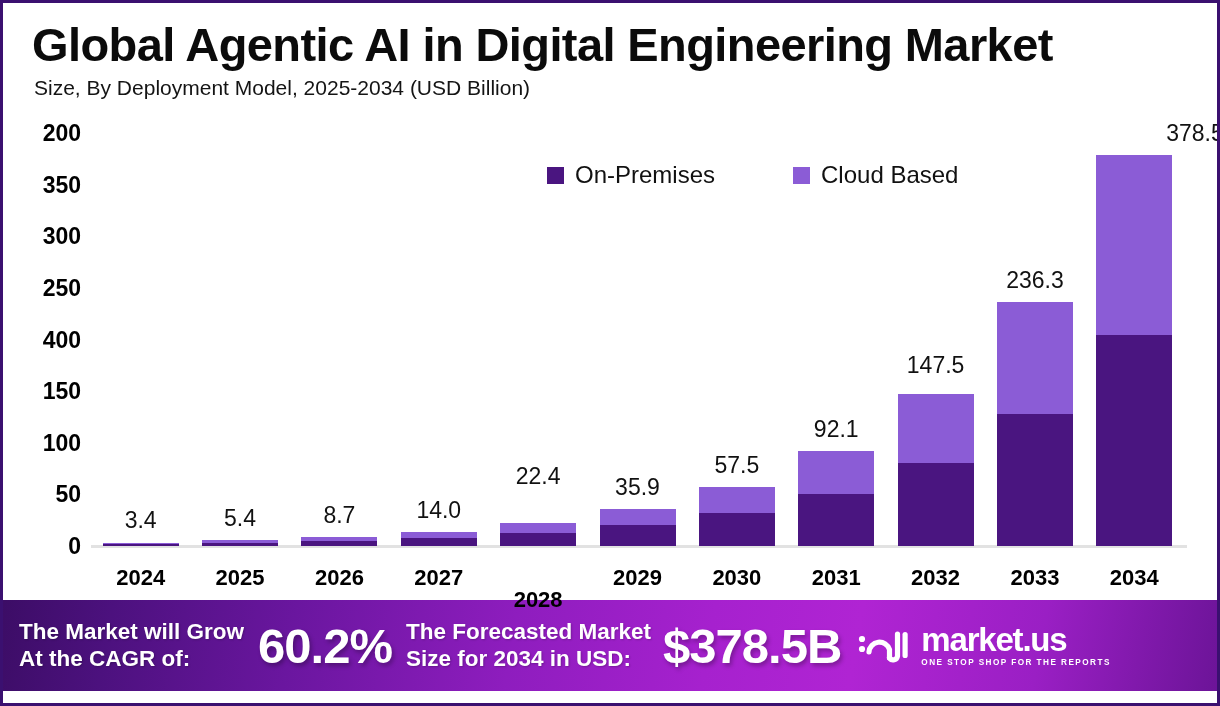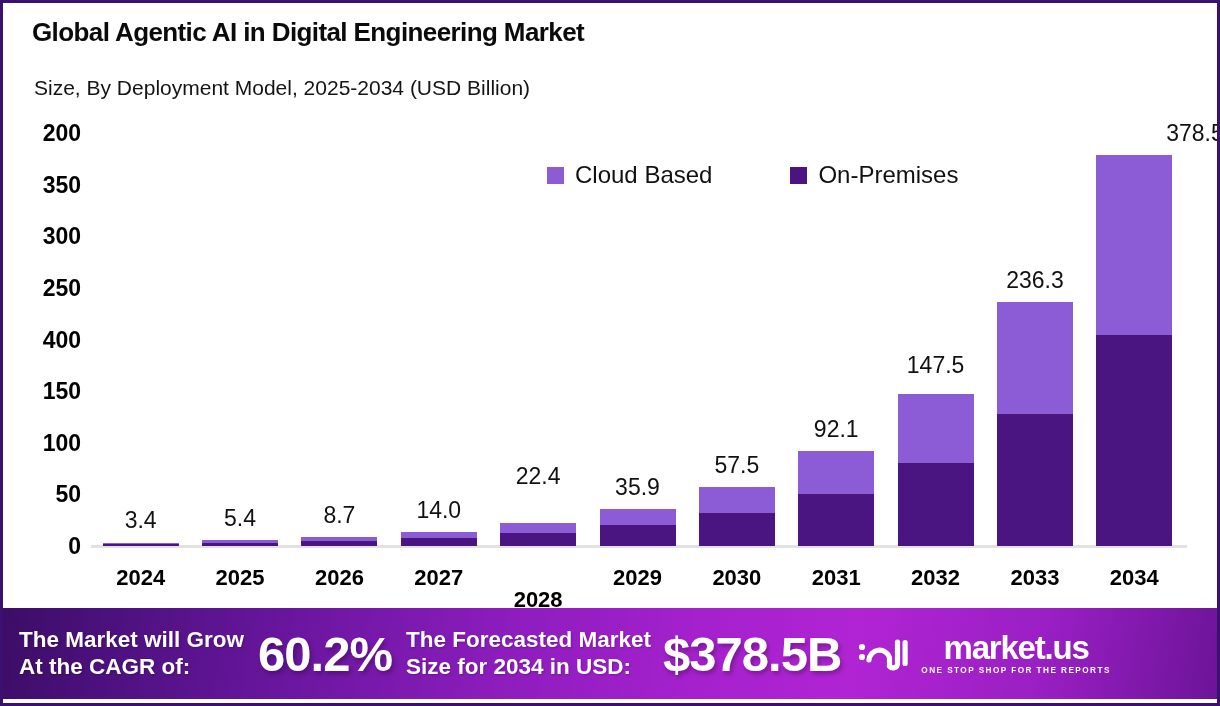--- a/index.html
+++ b/index.html
@@ -13,21 +13,21 @@
     position:relative;
     width:1220px; height:706px;
     border:3px solid #3B1070;
     background:#ffffff;
     overflow:hidden;
   }
 
   
   #title {
     position:absolute; left:29px; top:14px;
-    font-size:26px; font-weight:bold; letter-spacing:-0.6px;
+    font-size:47px; font-weight:bold; letter-spacing:-0.6px;
     color:#0b0b0b; white-space:nowrap;
   }
   #subtitle {
     position:absolute; left:31px; top:73px;
     font-size:21px; color:#141414; white-space:nowrap;
   }
 
   
   #plot {
     position:absolute;
@@ -78,21 +78,21 @@
   #legend {
     position:absolute; left:544px; top:158px;
     display:flex; align-items:center; gap:78px;
   }
   .leg-item { display:flex; align-items:center; gap:11px; }
   .leg-swatch { width:17px; height:17px; display:block; }
   .leg-label { font-size:24px; color:#111; white-space:nowrap; }
 
   
   #footer {
-    position:absolute; left:0; bottom:4px;
+    position:absolute; left:0; bottom:12px;
     width:1214px; height:91px;
     background:linear-gradient(100deg,
       #3C0D66 0%, #4C117E 9%, #6A169F 24%,
       #8E1DBE 42%, #A621CE 58%, #B024D3 70%,
       #9A1FC4 85%, #6C1498 100%);
     display:flex; align-items:center;
     padding-left:16px; padding-right:2px;
     overflow:hidden;
   }
   .f-text {
@@ -105,46 +105,46 @@
     letter-spacing:-1px; white-space:nowrap;
     text-shadow:2px 3px 4px rgba(0,0,0,0.28);
   }
   #f-cagr-block { margin-right:14px; }
   #f-cagr-value { margin-right:14px; }
   #f-size-block { margin-right:12px; }
   #f-size-value { margin-right:16px; }
 
   #brand { display:flex; align-items:center; gap:10px; }
   #brand-mark { width:54px; height:40px; flex:none; }
-  #brand-text { display:flex; flex-direction:column; line-height:1;align-items:center; }
+  #brand-text { display:flex; flex-direction:column; line-height:1; }
   #brand-name {
     color:#fff; font-weight:bold; font-size:33px; letter-spacing:-1.2px;
     white-space:nowrap;
   }
   #brand-tag {
     color:#fff; font-size:8.2px; font-weight:bold;
     letter-spacing:1.45px; white-space:nowrap; margin-top:3px;
   }
 </style>
 </head>
 <body>
 
 <div id="frame">
 
   <div id="title">Global Agentic AI in Digital Engineering Market</div>
   <div id="subtitle">Size, By Deployment Model, 2025-2034 (USD Billion)</div>
 
   <div id="legend">
     <div class="leg-item">
+      <span class="leg-swatch" style="background:#4A1580"></span>
+      <span class="leg-label">On-Premises</span>
+    </div>
+    <div class="leg-item">
       <span class="leg-swatch" style="background:#8B5CD6"></span>
       <span class="leg-label">Cloud Based</span>
-    </div>
-    <div class="leg-item">
-      <span class="leg-swatch" style="background:#4A1580"></span>
-      <span class="leg-label">On-Premises</span>
     </div>
   </div>
 
   <div id="yaxis">
       <div class="ytick" style="top: 413px;">0</div>
       <div class="ytick" style="top: 361.375px;">50</div>
       <div class="ytick" style="top: 309.75px;">100</div>
       <div class="ytick" style="top: 258.125px;">150</div>
       <div class="ytick" style="top: 206.5px;">400</div>
       <div class="ytick" style="top: 154.875px;">250</div>

